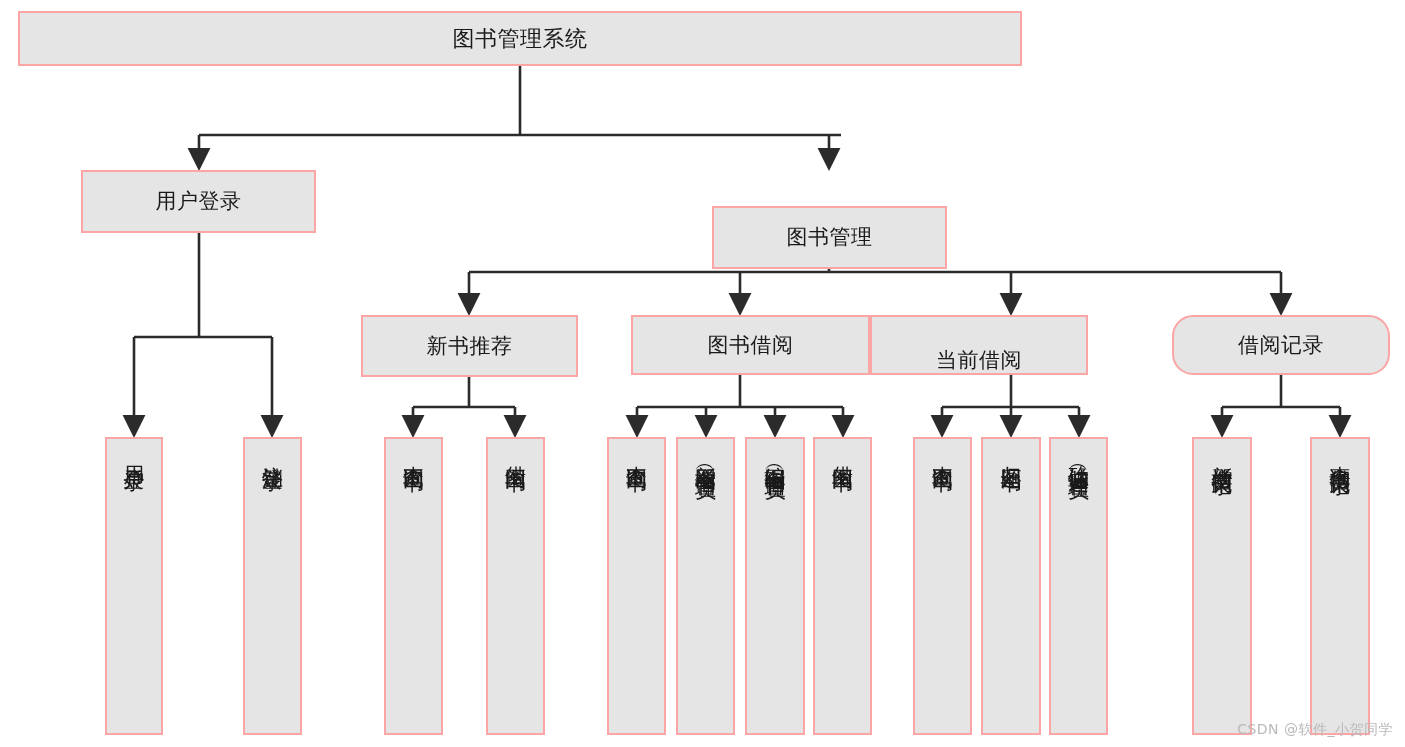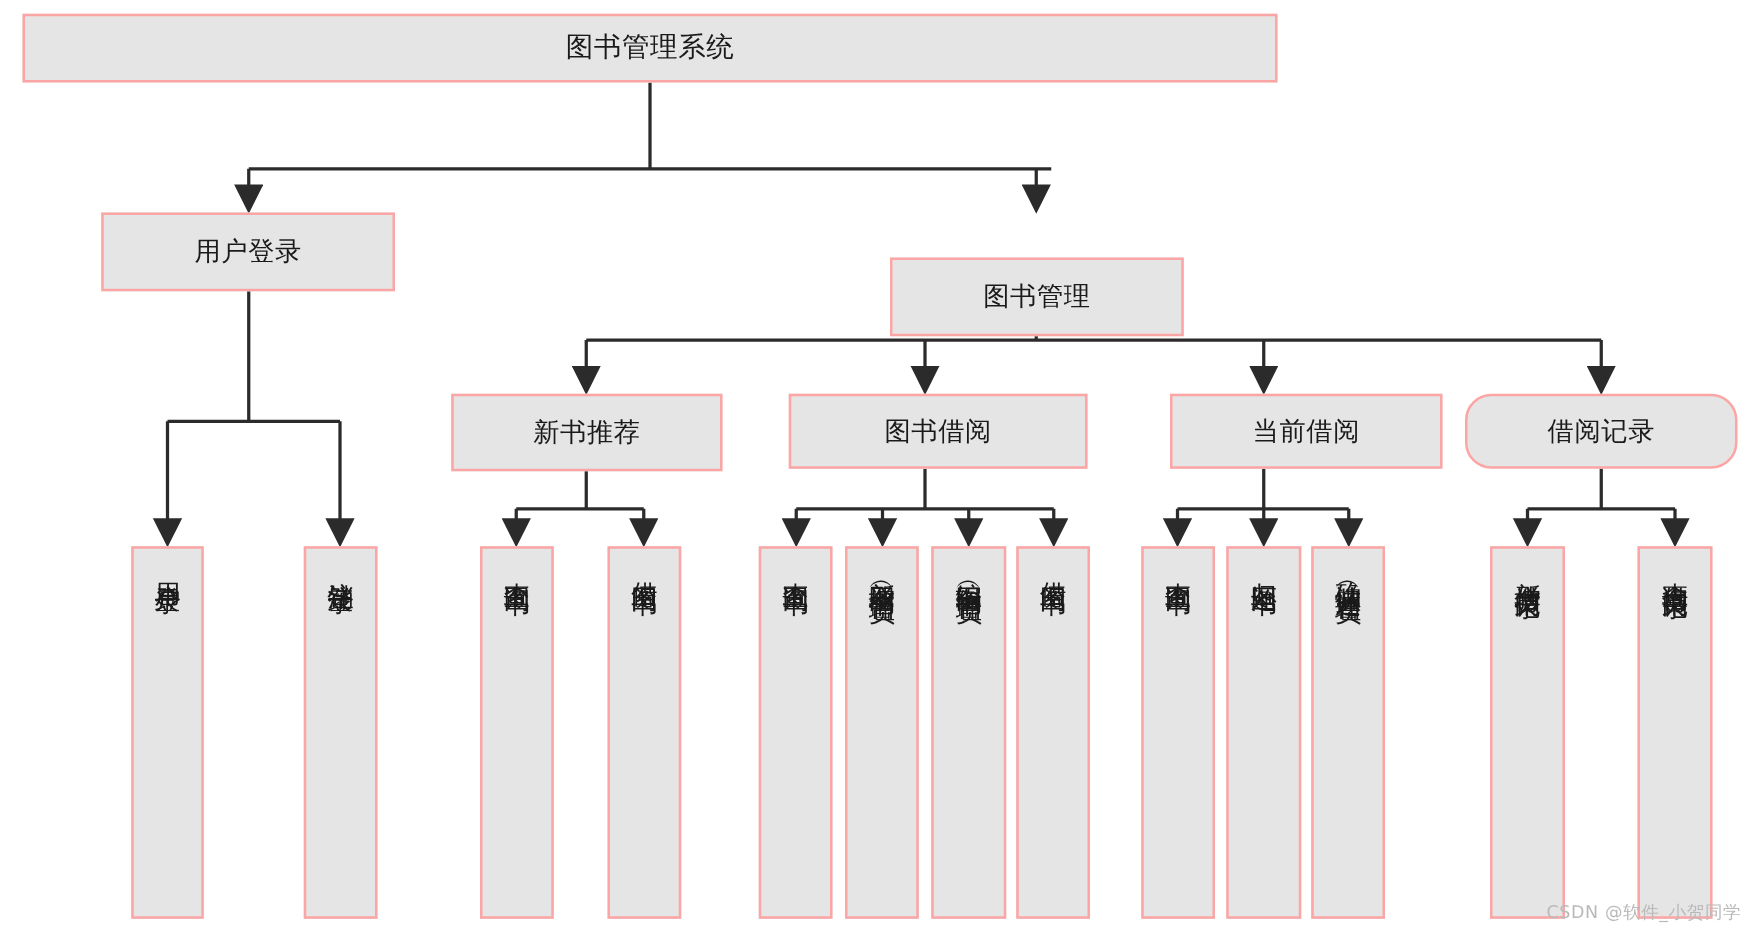--- a/index.html
+++ b/index.html
@@ -136,21 +136,21 @@
   <div class="node horizontal" style="left:712px; top:170px; width:235px; height:63px;margin-top:36px;">
     <span class="node-label">图书管理</span>
   </div>
 
   <div class="node horizontal" style="left:361px; top:315px; width:217px; height:62px;">
     <span class="node-label">新书推荐</span>
   </div>
   <div class="node horizontal" style="left:631px; top:315px; width:239px; height:60px;">
     <span class="node-label">图书借阅</span>
   </div>
-  <div class="node horizontal" style="left:936px; top:315px; width:218px; height:60px;">
+  <div class="node horizontal" style="left:870px; top:315px; width:218px; height:60px;align-items:flex-end;">
     <span class="node-label">当前借阅</span>
   </div>
   <div class="node horizontal" style="left:1172px; top:315px; width:218px; height:60px;border-radius:21px;">
     <span class="node-label">借阅记录</span>
   </div>
 
   <div class="node vertical" style="left:105px; top:437px; width:58px; height:298px;">
     <span class="node-label">用户登录</span>
   </div>
   <div class="node vertical" style="left:243px; top:437px; width:59px; height:298px;">

